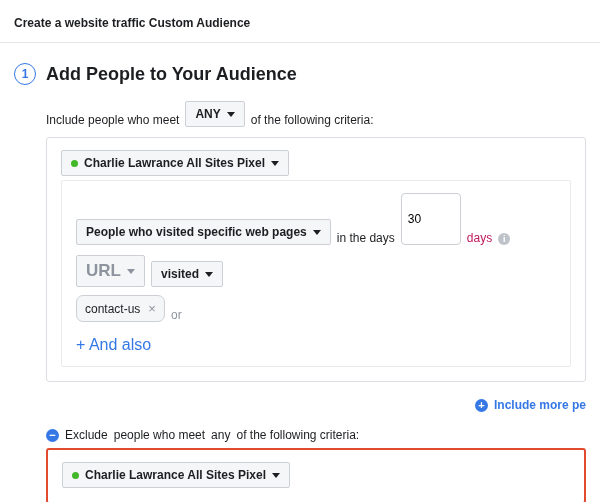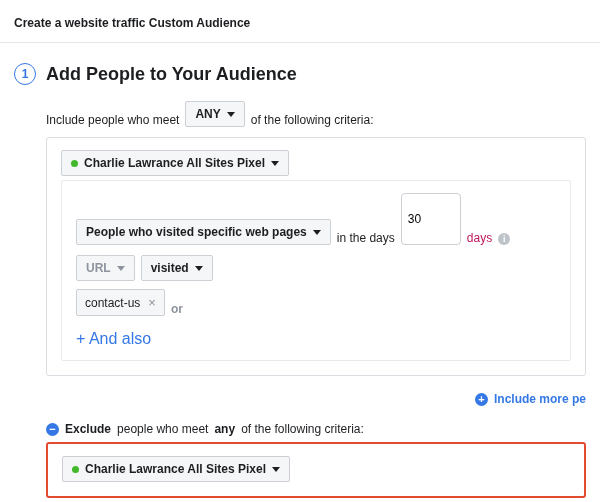--- a/index.html
+++ b/index.html
@@ -14,32 +14,32 @@
     .row { display:flex; align-items:flex-end; flex-wrap:wrap; gap:6px; font-size:12px; color:#1c1e21; }
     .sel { display:inline-flex; align-items:center; gap:6px; background:#f5f6f7; border:1px solid #ccd0d5; border-radius:2px; padding:5px 9px; font-size:12px; font-weight:600; color:#1c1e21; cursor:pointer;}
     .caret { width:0; height:0; border-left:4px solid transparent; border-right:4px solid transparent; border-top:5px solid #1c1e21; }
     .caret.muted { border-top-color:#8d949e; }
     .pixel-dot { width:7px; height:7px; border-radius:50%; background:#42b72a; display:inline-block;}
     .txt-input { border:1px solid #ccd0d5; border-radius:4px; padding:18px 6px; font-size:12px; width:60px; text-align:left; }
     .muted { color:#be185d; }
     .info { width:12px; height:12px; border-radius:50%; background:#bec3c9; color:#fff; display:inline-flex; align-items:center; justify-content:center; font-size:9px; font-weight:700;}
     .group-box { border:1px solid #dadde1; border-radius:3px; padding:12px 14px 14px 14px; margin-top:10px; }
     .group-box .inner { border:1px solid #e9eaed; background:#fff; padding:12px 14px; border-radius:2px; }
-    .chip { display:inline-flex; align-items:center; gap:8px; background:#f5f6f7; border:1px solid #ccd0d5; border-radius:2px; padding:5px 8px; font-size:12px; }
+    .chip { display:inline-flex; align-items:center; gap:8px; background:#f5f6f7; border:1px solid #ccd0d5; border-radius:7px; padding:5px 8px; font-size:12px; }
     .chip .x { color:#8d949e; font-size:13px; cursor:pointer; }
-    .url-sel { display:inline-flex; align-items:center; gap:6px; background:#f5f6f7; border:1px solid #ccd0d5; border-radius:2px; padding:5px 9px; font-size:12px; color:#8d949e; font-weight:600; }
-    .or { color:#8d949e; font-size:12px;font-weight:bold; }
+    .url-sel { display:inline-flex; align-items:center; gap:6px; background:#f5f6f7; border:1px solid #ccd0d5; border-radius:2px; padding:5px 9px; font-size:17px; color:#8d949e; font-weight:600; }
+    .or { color:#8d949e; font-size:12px; }
     .link { color:#3578E5; font-size:16px; cursor:pointer; }
     .exclude-icon { width:13px; height:13px; border-radius:50%; background:#3578E5; color:#fff; display:inline-flex; align-items:center; justify-content:center; font-size:11px; font-weight:700; line-height:1;}
     .plus-icon { width:13px; height:13px; border-radius:50%; background:#3578E5; color:#fff; display:inline-flex; align-items:center; justify-content:center; font-size:11px; font-weight:700; line-height:1;}
     .redbox { border:2px solid #e34b30; border-radius:3px; margin-top:6px; padding:0; overflow:hidden;}
     .redbox .group-box { border:none; margin-top:0; }
     .right-link { float:right; color:#3578E5; font-size:12px; font-weight:600; display:inline-flex; align-items:center; gap:6px; cursor:pointer;}
     .mt8 { margin-top:8px;} .mt10{margin-top:10px;} .mt12 { margin-top:4px; } .mt14{margin-top:14px;} .mt16{margin-top:16px;}
-    .bold{font-weight:700;}
+    .bold{font-weight:400;}
   </style>
 </head>
 <body>
 
 <div class="page">
   <div class="title">Create a website traffic Custom Audience</div>
   <hr class="hr">
 
   <div class="step-header">
     <div class="step-circle">1</div>

